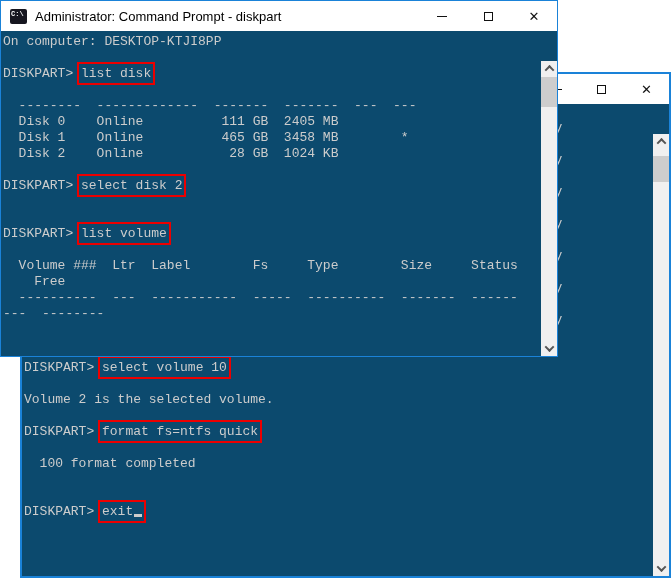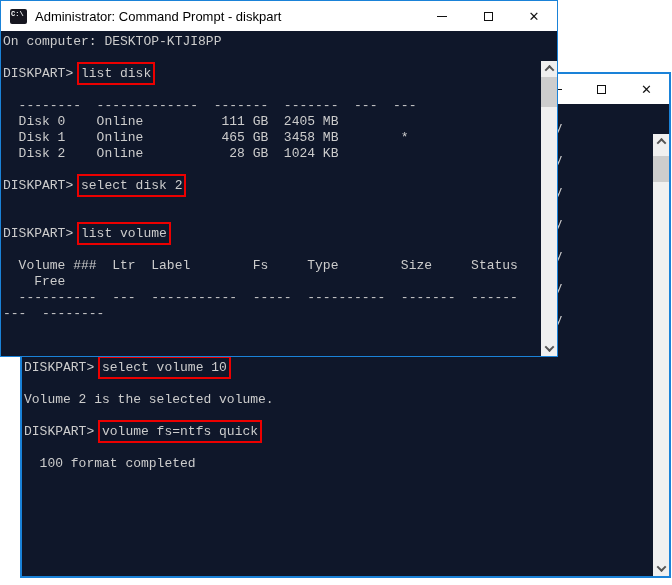--- a/index.html
+++ b/index.html
@@ -18,21 +18,21 @@
               display:flex; align-items:flex-start; justify-content:flex-start; padding:1px 0 0 1px; }
   .title-text { font-size:13px; color:#000000; white-space:nowrap; }
 
   .caption-buttons { position:absolute; right:0; top:0; height:30px; display:flex; }
   .cap-btn { width:46px; height:30px; display:flex; align-items:center; justify-content:center; background:transparent; }
   #back-window .cap-btn { width:45px; }
   .glyph-min { width:10px; height:1px; background:#111111; }
   .glyph-max { width:9px; height:9px; border:1px solid #111111; background:transparent; }
   .glyph-close { font-size:13px; color:#111111; line-height:1; font-family:"DejaVu Sans", sans-serif; }
 
-  .console { position:absolute; left:0; right:0; top:30px; bottom:0; background:#0f172a; overflow:hidden; }
+  .console { position:absolute; left:0; right:0; top:30px; bottom:0; background:#0c4a6e; overflow:hidden; }
   #front-window .console { right:0; }
   .console-text { position:absolute; left:0; top:0; right:16px; bottom:0; overflow:hidden;
                   padding:3px 0 0 2px; }
   #back-window .console-text { padding-top:0; }
   .cline { height:16px; line-height:16px; white-space:pre;
            font-family:"Liberation Mono", monospace; font-size:13px; color:#cccccc; }
 
   .redbox { outline:2px solid #ec0000; outline-offset:2px; }
   .cursor { display:inline-block; width:8px; height:3px; background:#cccccc; vertical-align:-2px; margin-left:1px; }
 
@@ -81,25 +81,26 @@
           <div class="cline"></div>
           <div class="cline">                                                                    y</div>
           <div class="cline"></div>
           <div class="cline">                                                                    y</div>
           <div class="cline"></div>
           <div class="cline"></div>
           <div class="cline">DISKPART&gt; <span class="redbox">select volume 10</span></div>
           <div class="cline"></div>
           <div class="cline">Volume 2 is the selected volume.</div>
           <div class="cline"></div>
-          <div class="cline">DISKPART&gt; <span class="redbox">volume fs=ntfs quick</span></div>
+          <div class="cline">DISKPART&gt; <span class="redbox">format fs=ntfs quick</span></div>
           <div class="cline"></div>
           <div class="cline">  100 format completed</div>
           <div class="cline"></div>
           <div class="cline"></div>
+          <div class="cline">DISKPART&gt; <span class="redbox">exit<span class="cursor"></span></span></div>
         </div>
       <div class="vscroll">
         <div class="scroll-arrow arrow-up">
             <span class="chev chev-up"></span>
           </div>
         <div class="scroll-thumb"></div>
         <div class="scroll-arrow arrow-down">
             <span class="chev chev-down"></span>
           </div>
       </div>

